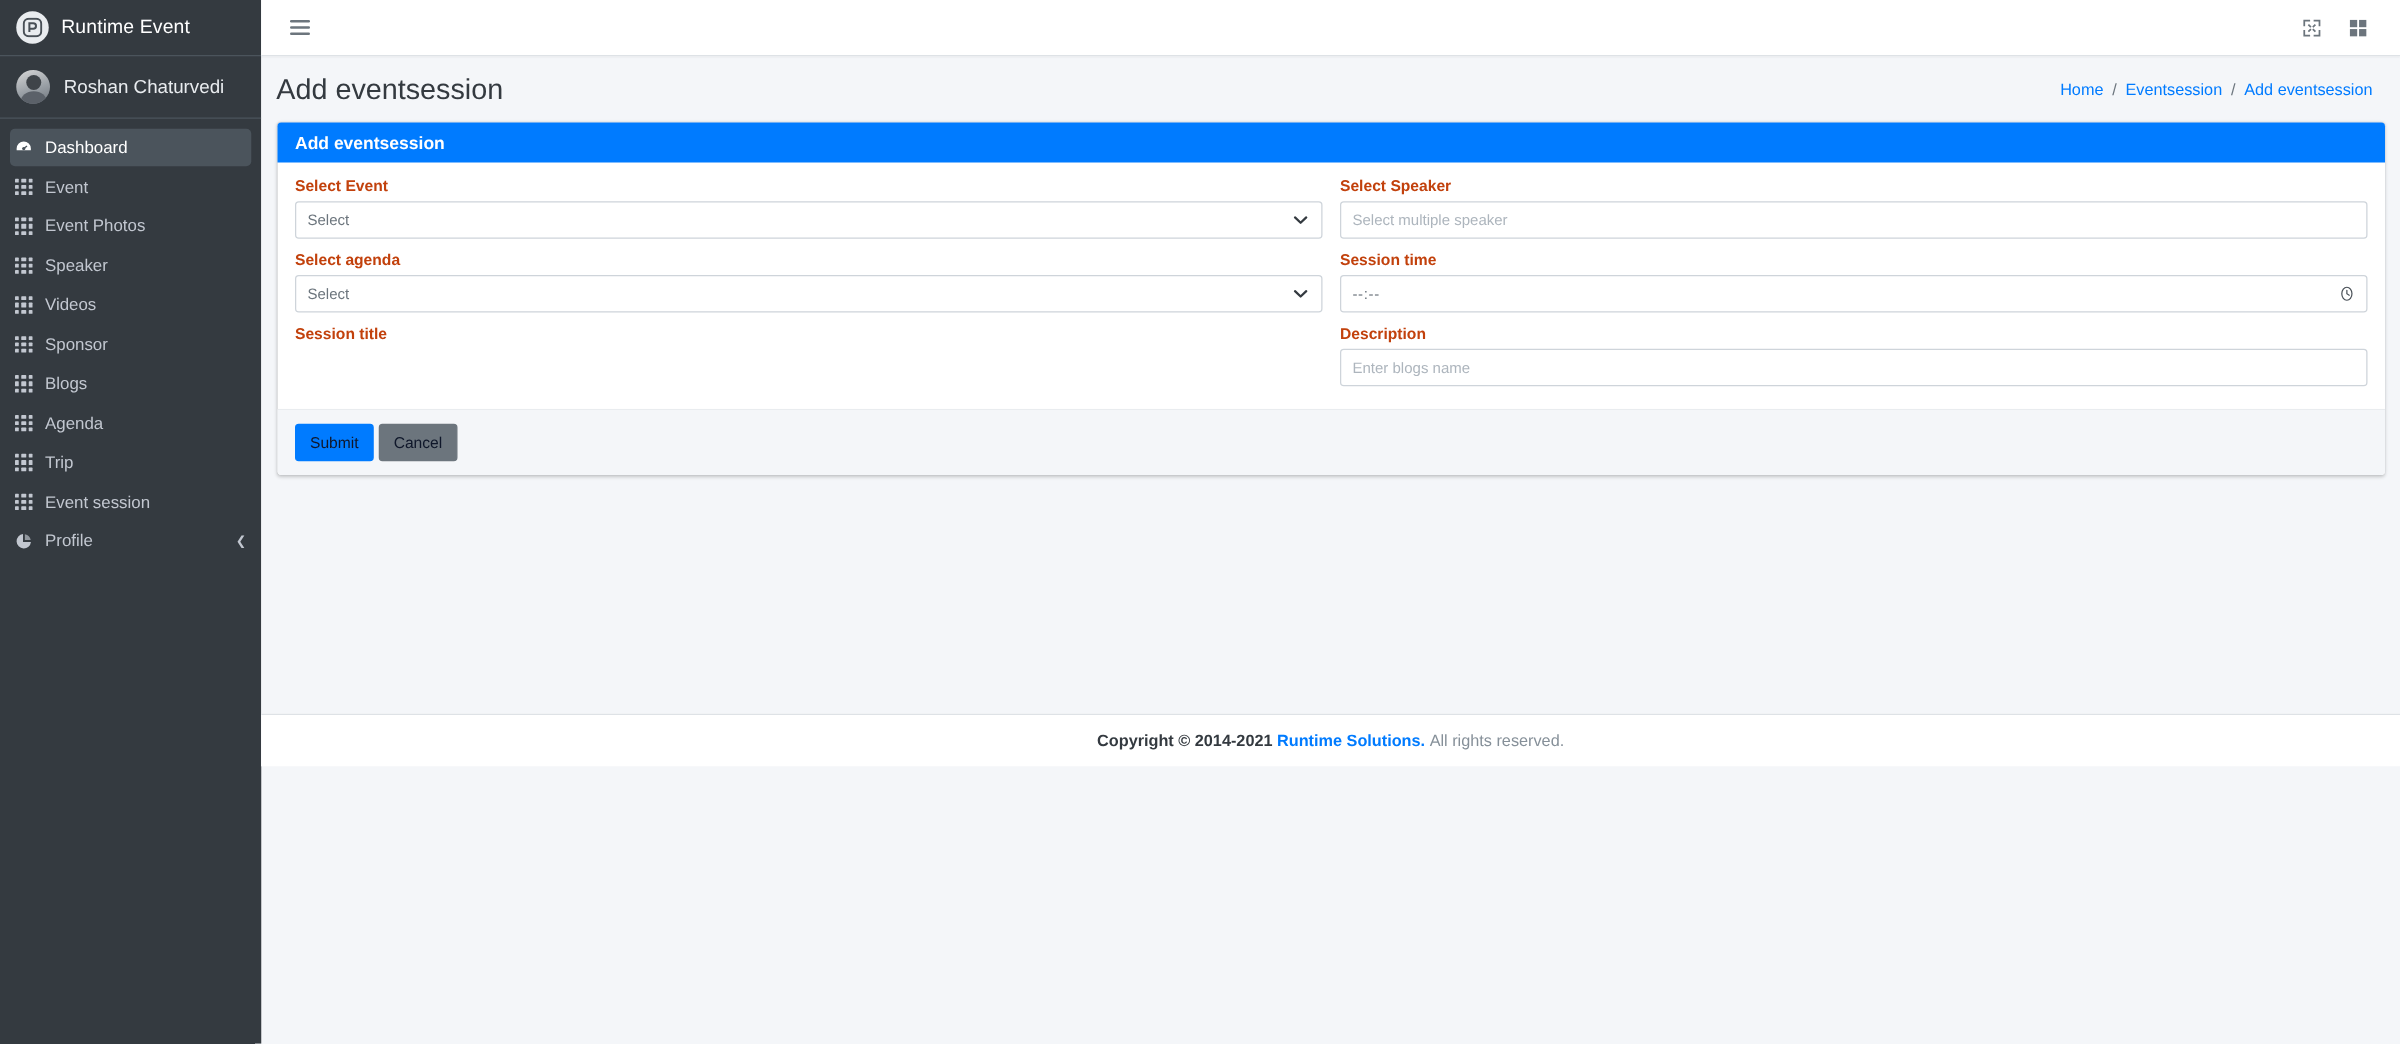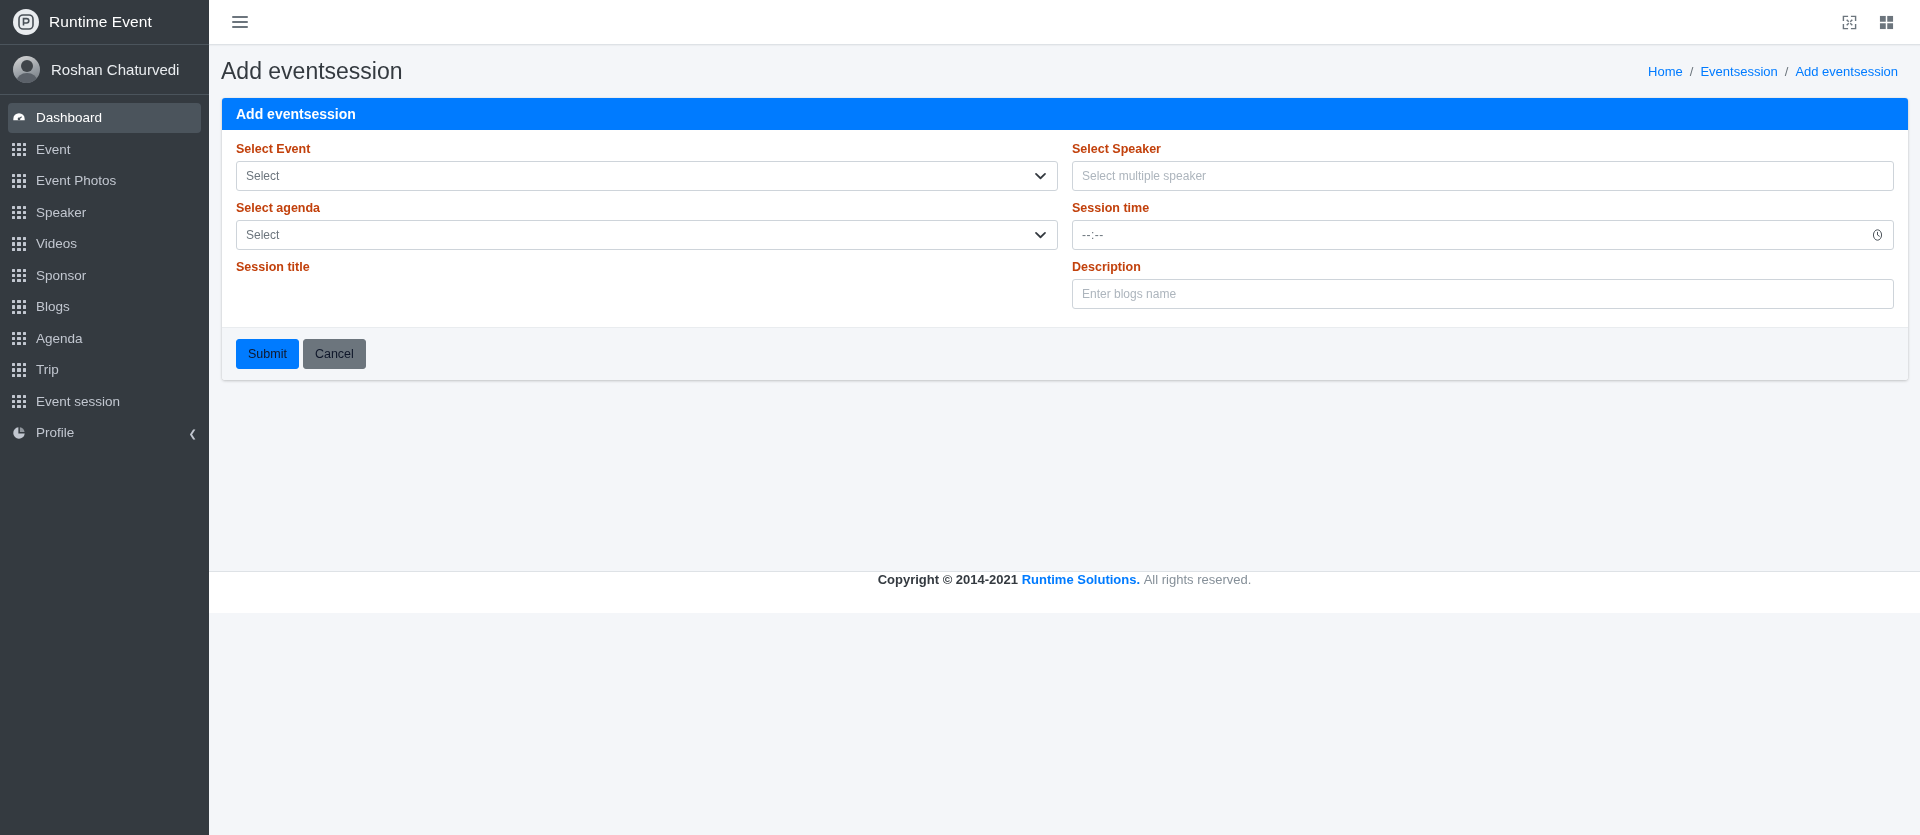--- a/index.html
+++ b/index.html
@@ -132,21 +132,21 @@
   .btn {
     font-size: 12.5px; padding: 6px 11px; border: 1px solid transparent;
     border-radius: 3px; cursor: pointer; color: #0f172a; line-height: 1.3;
   }
   .btn-primary { background: #007bff; border-color: #007bff; }
   .btn-secondary { background: #6c757d; border-color: #6c757d; }
 
   .footer-spacer { flex: 1; }
   .app-footer {
     background: #fff; border-top: 1px solid #dee2e6;
-    height: 42px; display: flex; justify-content: center;
+    height: 42px; display: flex; align-items: center; justify-content: center;
     font-size: 13px; color: #869099;
   }
   .app-footer a { color: #007bff; text-decoration: none; font-weight: bold; }
 </style>
 </head>
 <body>
 
 <aside class="sidebar">
 
   <div class="brand">

